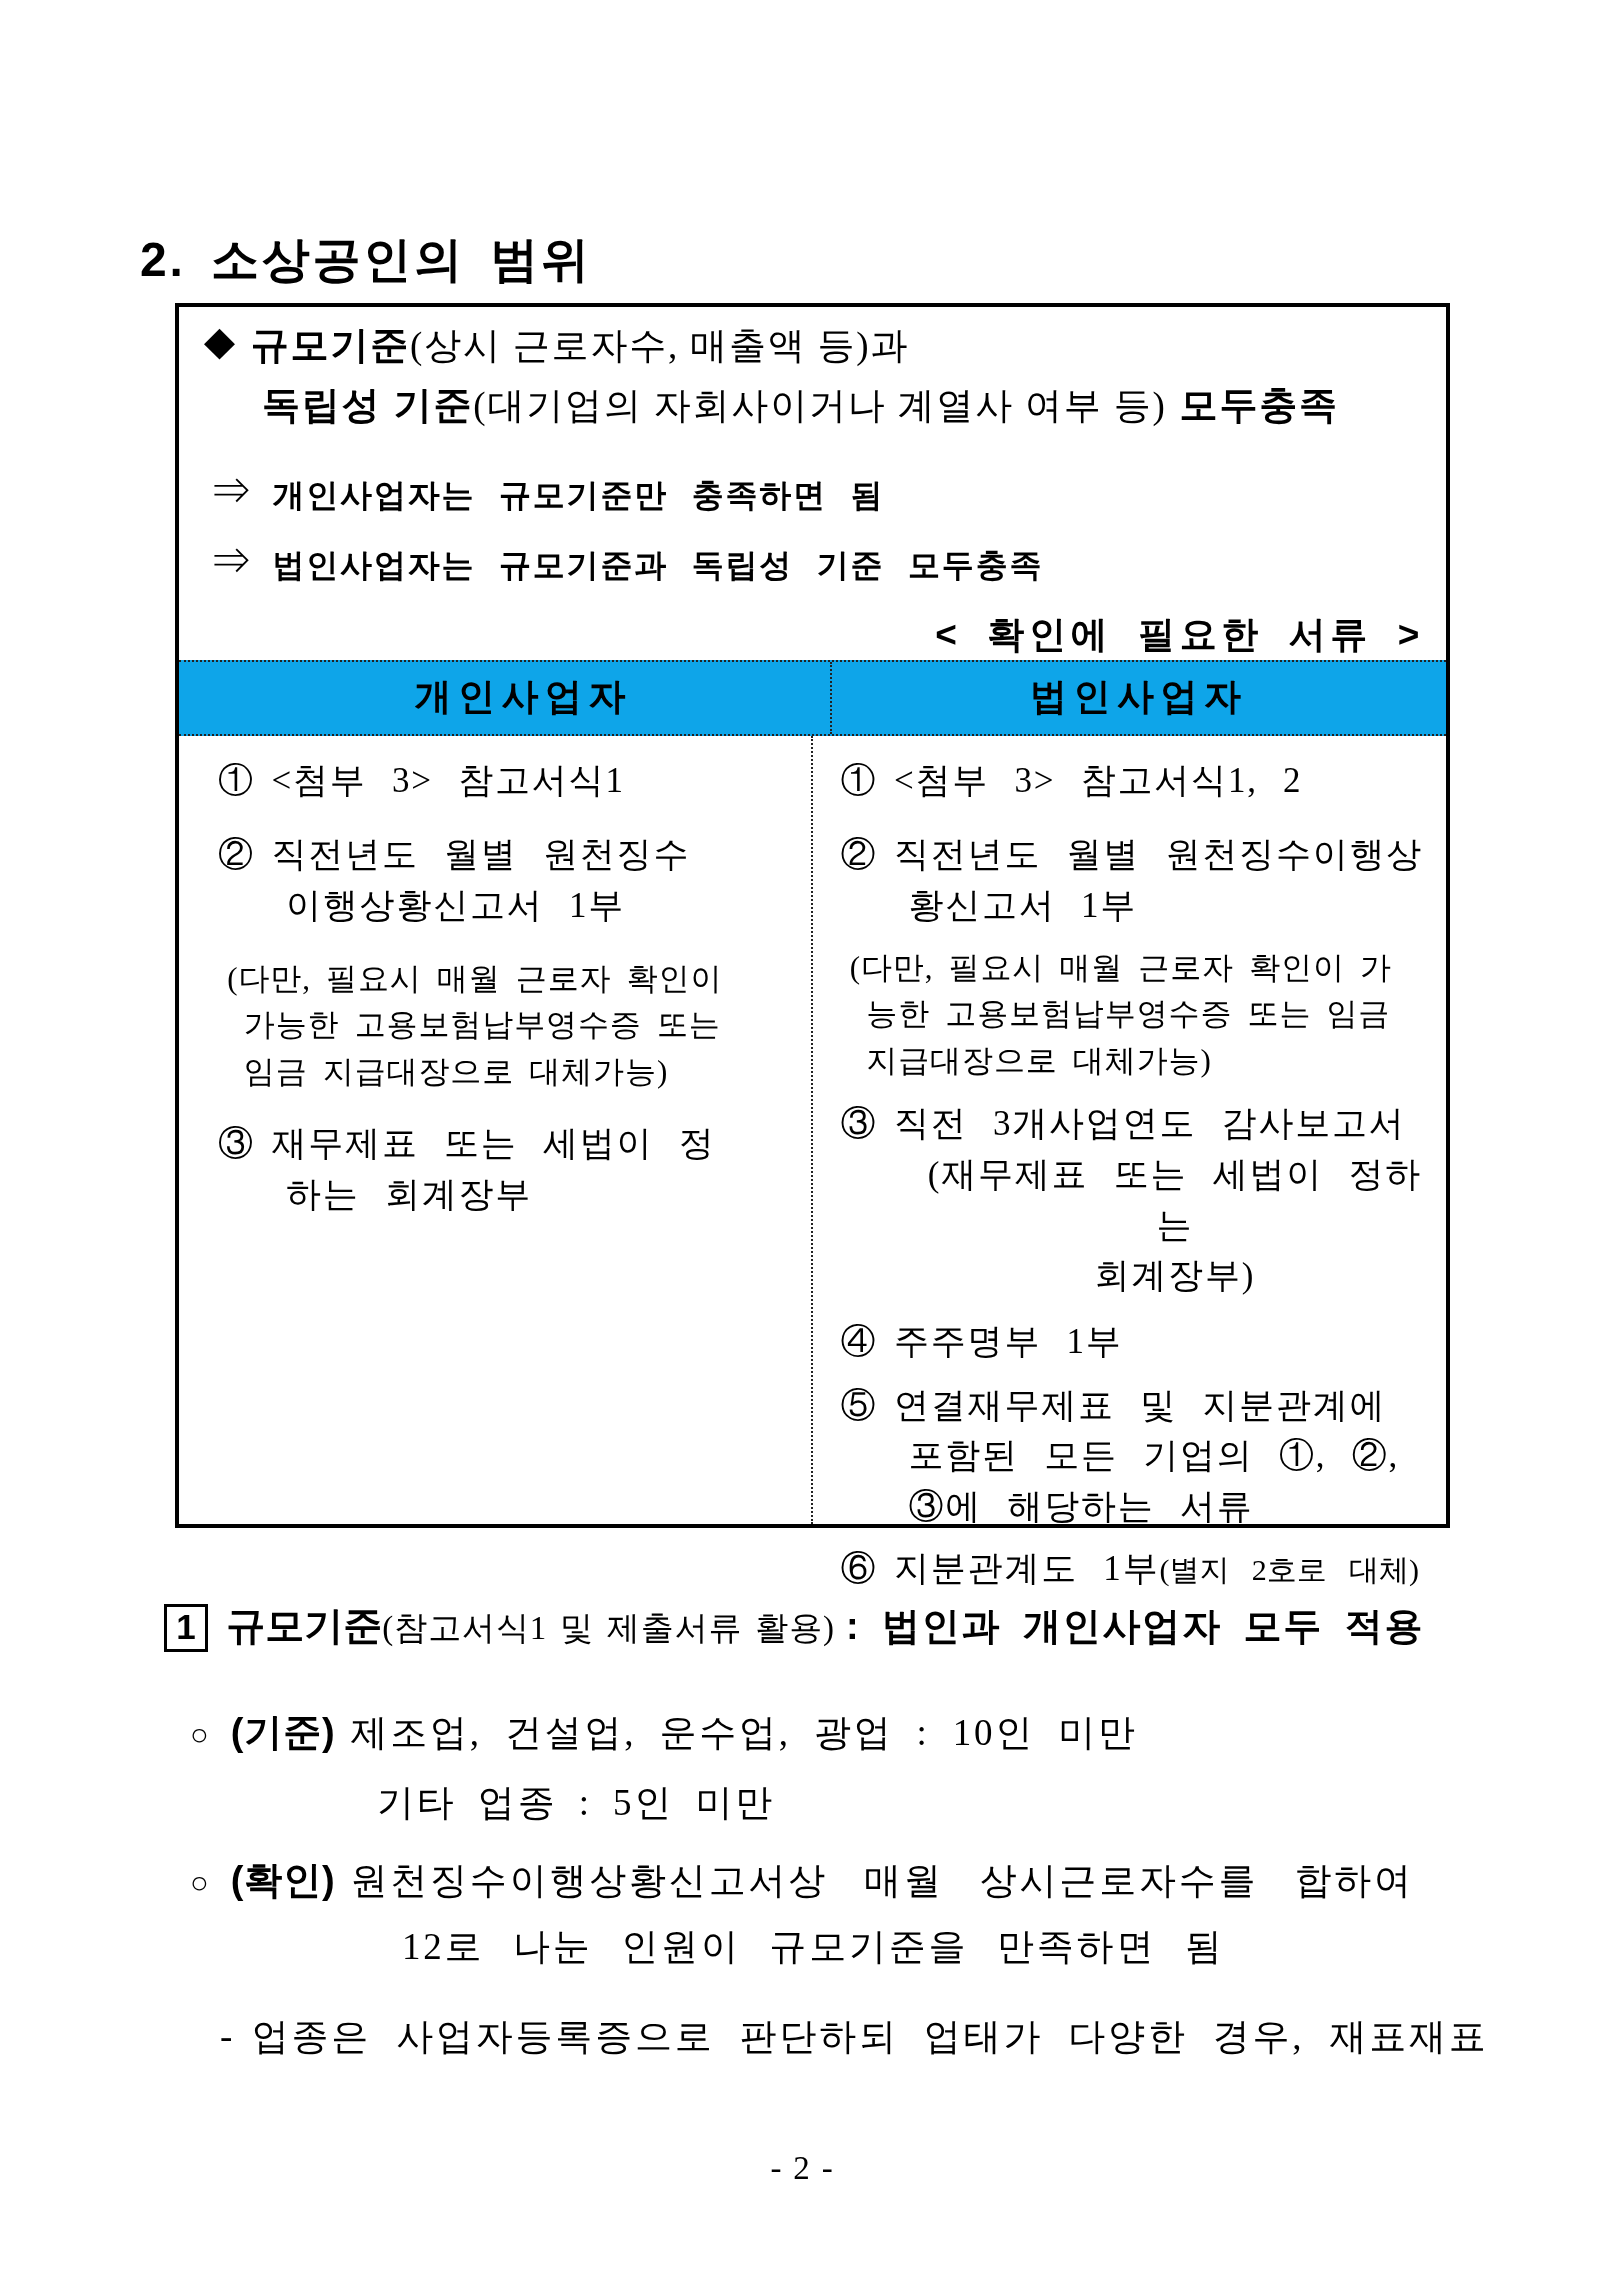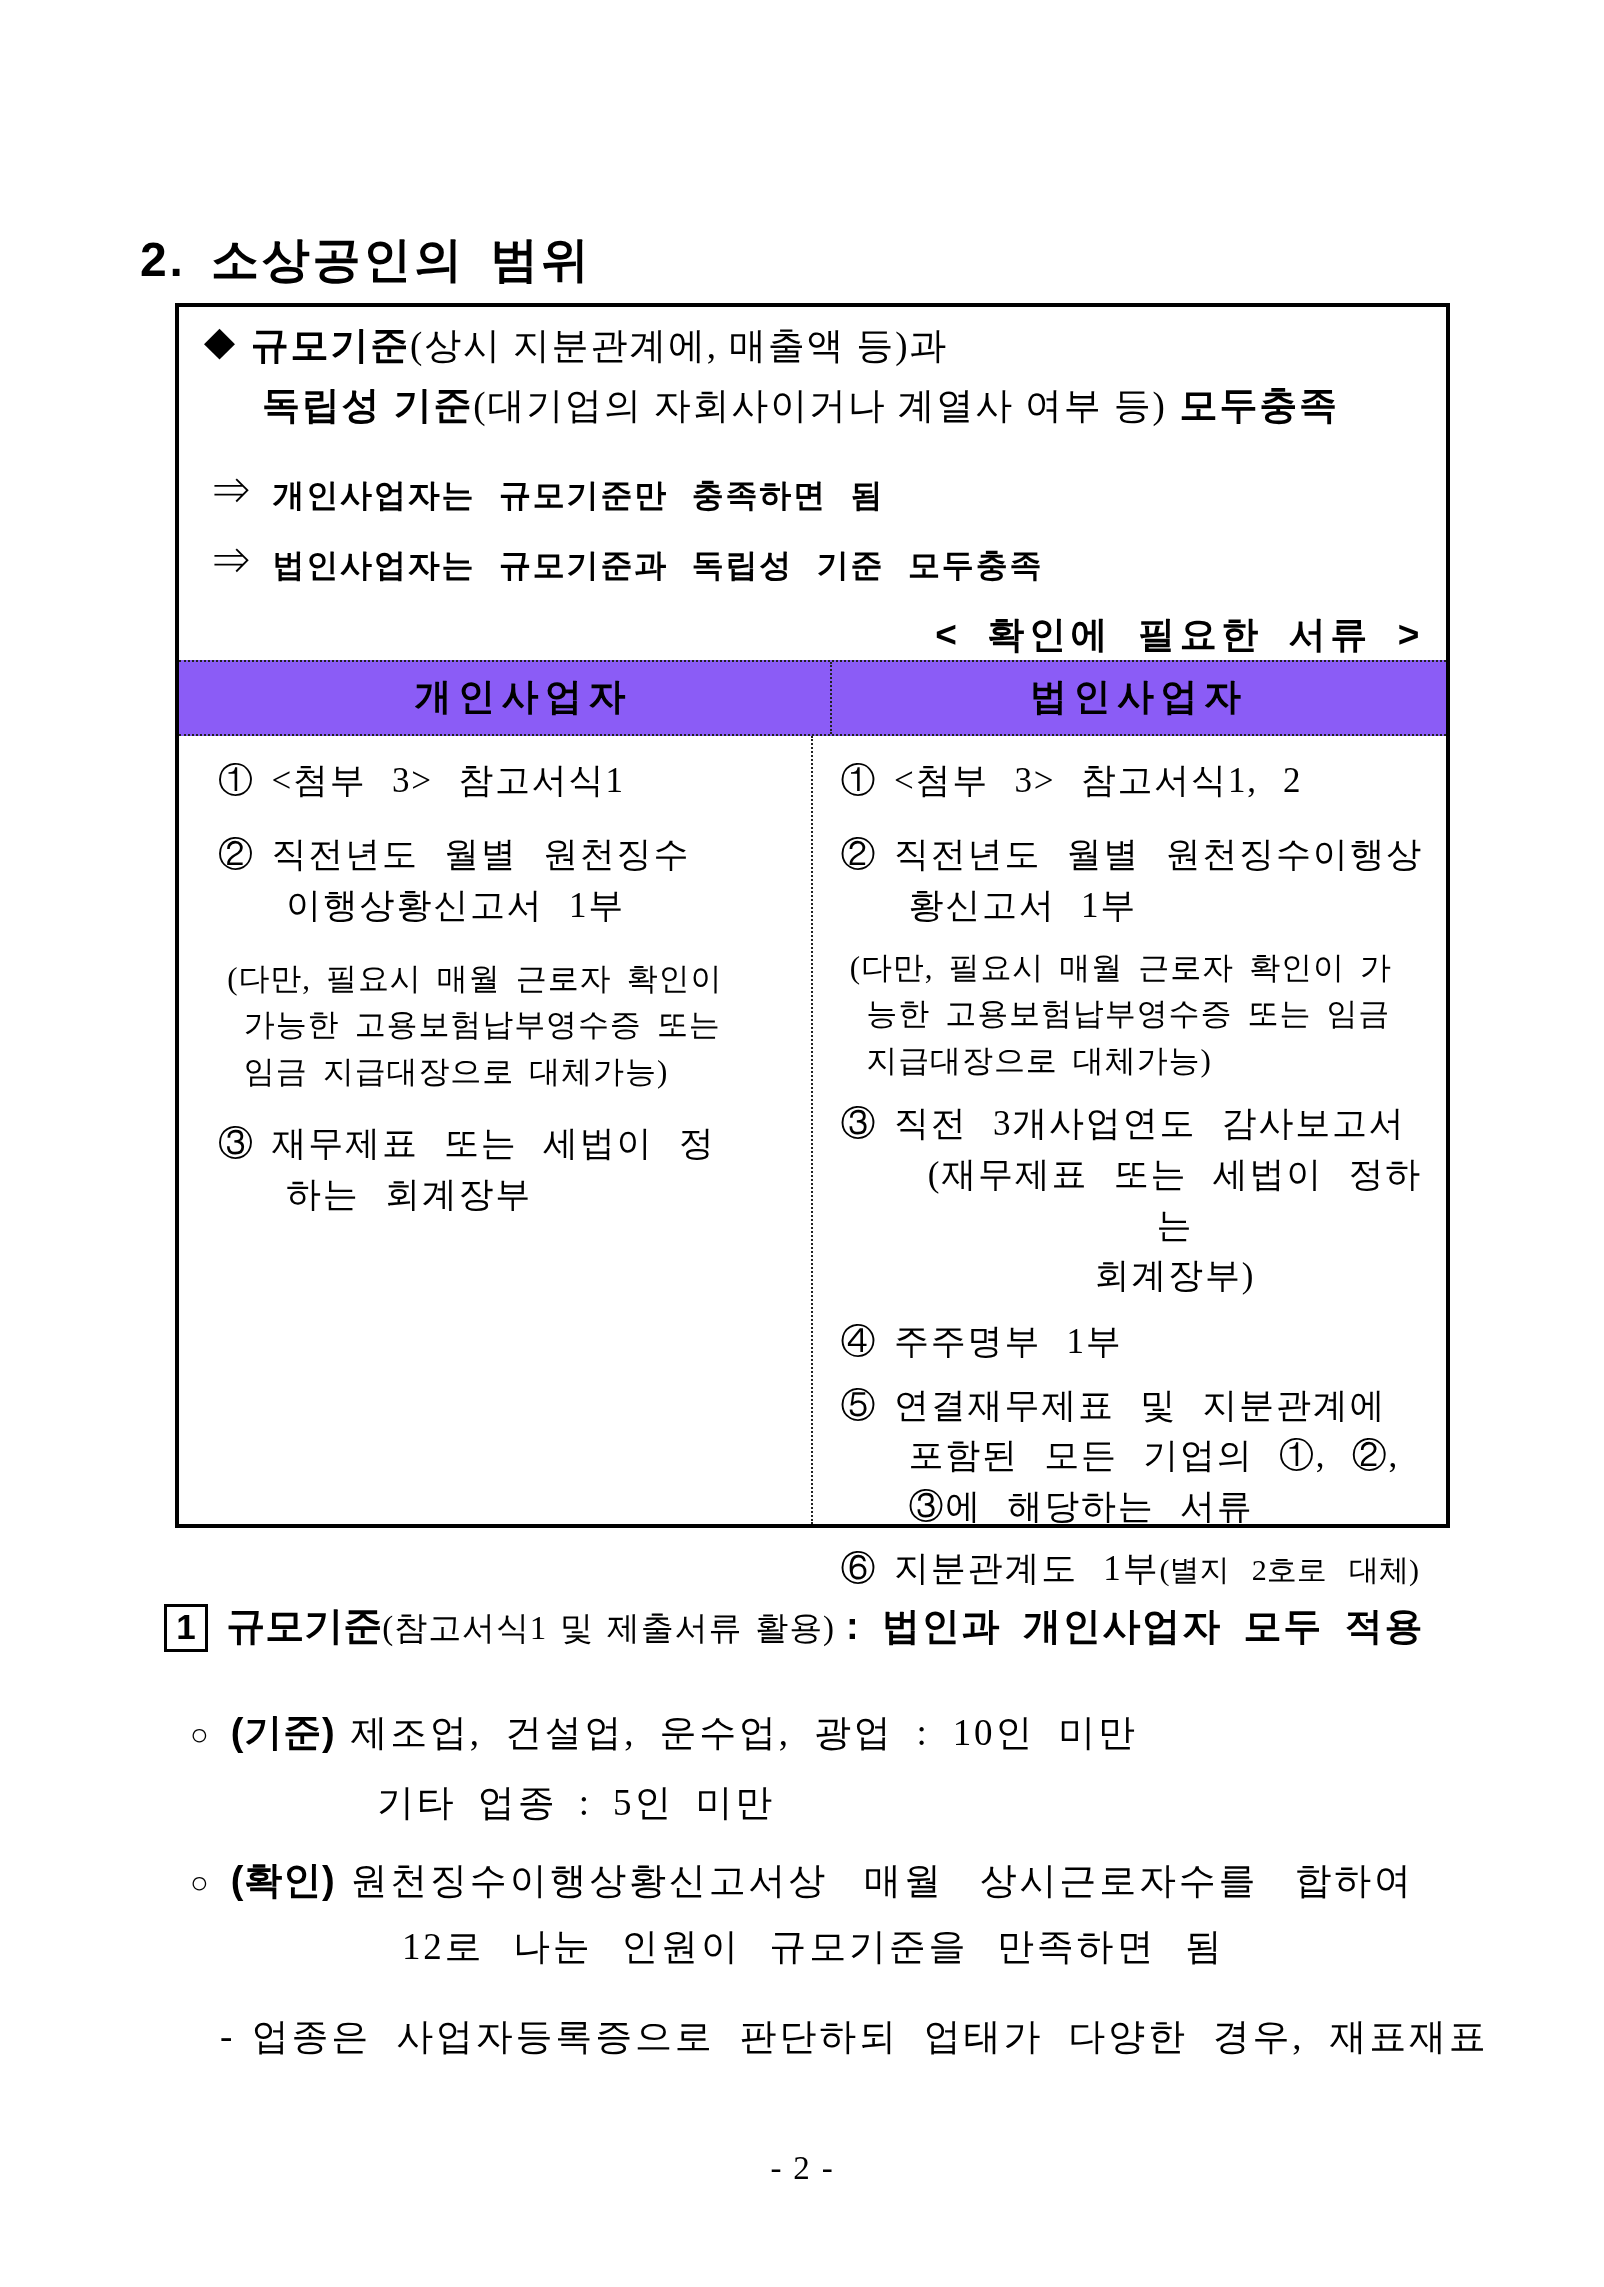--- a/index.html
+++ b/index.html
@@ -24,21 +24,21 @@
   .l2{font-size:37px;margin:0 0 31px 59px;letter-spacing:1.8px;}
   .l2 .tail{margin-left:13px;}
   .arrow-line{margin:11px 0 11px 5.5px;font-size:40px;}
   .ar{font-family:"Liberation Serif", serif;font-weight:400;font-size:44px;margin-right:20px;}
   .arrow-line .gb{font-size:32px;word-spacing:13px;letter-spacing:1.8px;}
   .docs-heading{margin-top:18.5px;text-align:right;
                 font-family:"Liberation Sans", sans-serif;font-weight:600;
                 font-size:37px;letter-spacing:4.6px;word-spacing:11px;}
 
   
-  .thead{flex:none;display:flex;background:#8b5cf6;
+  .thead{flex:none;display:flex;background:#0ea5e9;
          border-top:2.8px dotted #222;border-bottom:2.8px dotted #222;padding-left:38px;}
   .th{width:50%;box-sizing:border-box;text-align:center;padding:10px 0 12px;
       font-family:"Liberation Sans", sans-serif;font-weight:600;
       font-size:37px;letter-spacing:6.5px;}
   .th-left{border-right:2.8px dotted #222;}
   .tbody{flex:1;display:flex;min-height:0;}
   .col{width:50%;box-sizing:border-box;padding:20px 14.8px 0 39px;
        font-size:35px;letter-spacing:1.8px;line-height:1.45;}
   .colL{border-right:2.8px dotted #222;}
   .colR{padding-left:28px;}
@@ -80,21 +80,21 @@
 </head>
 <body>
 
 <div class="page">
 
   <h1 class="title">2. 소상공인의 범위</h1>
 
   <section class="box">
     <div class="box-top">
       <div class="l1">
-        <span class="dia">◆</span><span class="gb">규모기준</span><span class="sr">(상시 지분관계에, 매출액 등)</span><span class="sr">과</span>
+        <span class="dia">◆</span><span class="gb">규모기준</span><span class="sr">(상시 근로자수, 매출액 등)</span><span class="sr">과</span>
       </div>
       <div class="l2">
         <span class="gb">독립성 기준</span><span class="sr">(대기업의 자회사이거나 계열사 여부 등)</span><span class="gb tail">모두충족</span>
       </div>
       <div class="arrow-line">
         <span class="ar">⇒</span><span class="gb">개인사업자는 규모기준만 충족하면 됨</span>
       </div>
       <div class="arrow-line">
         <span class="ar">⇒</span><span class="gb">법인사업자는 규모기준과 독립성 기준 모두충족</span>
       </div>

